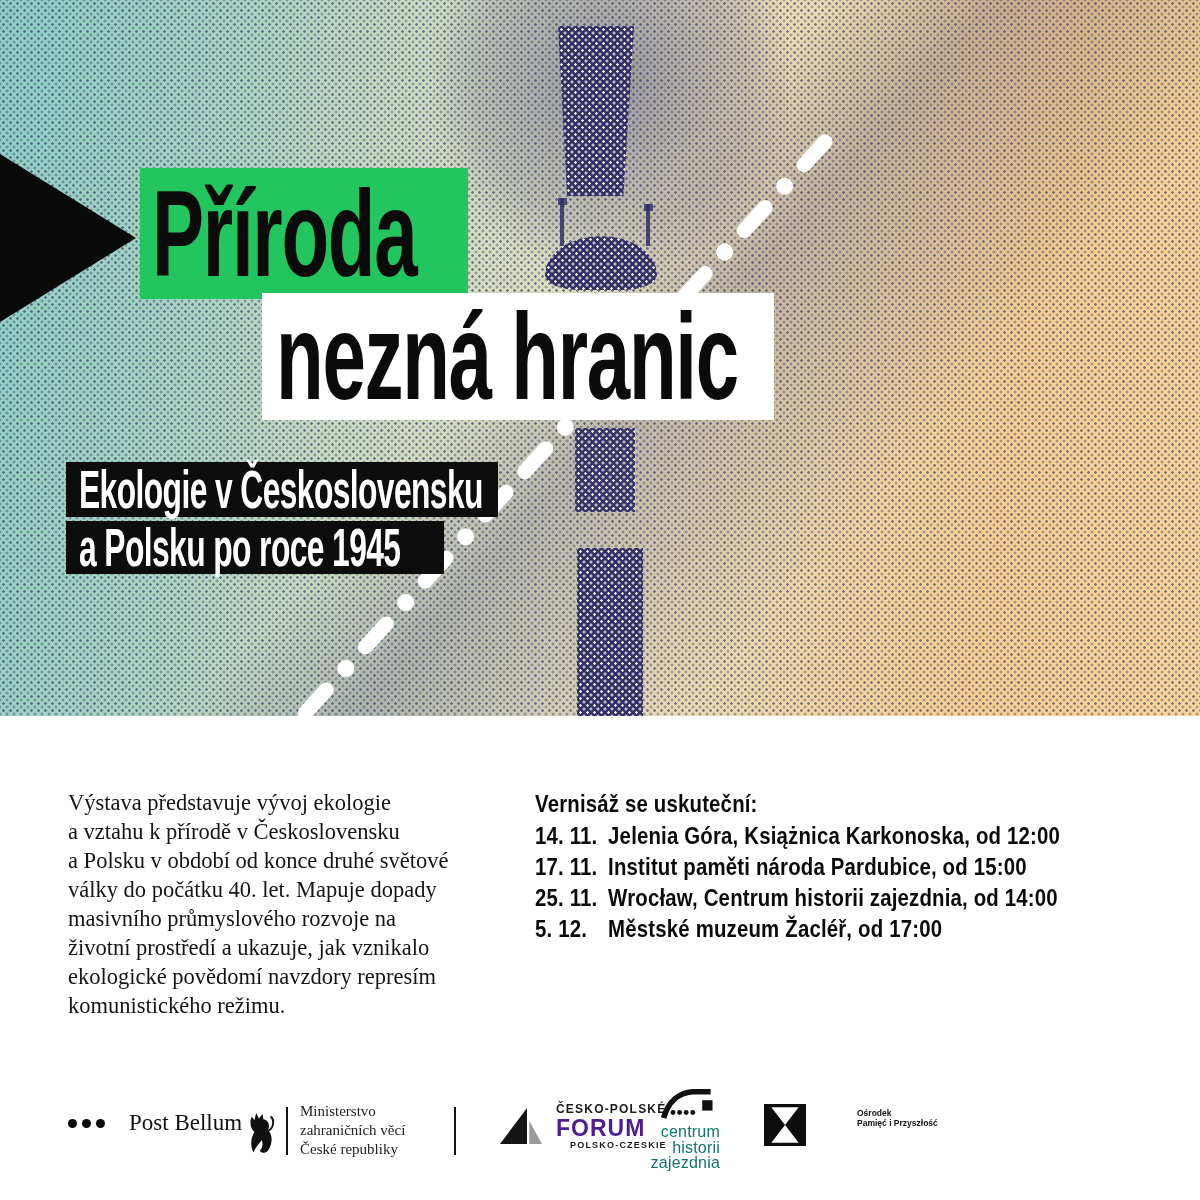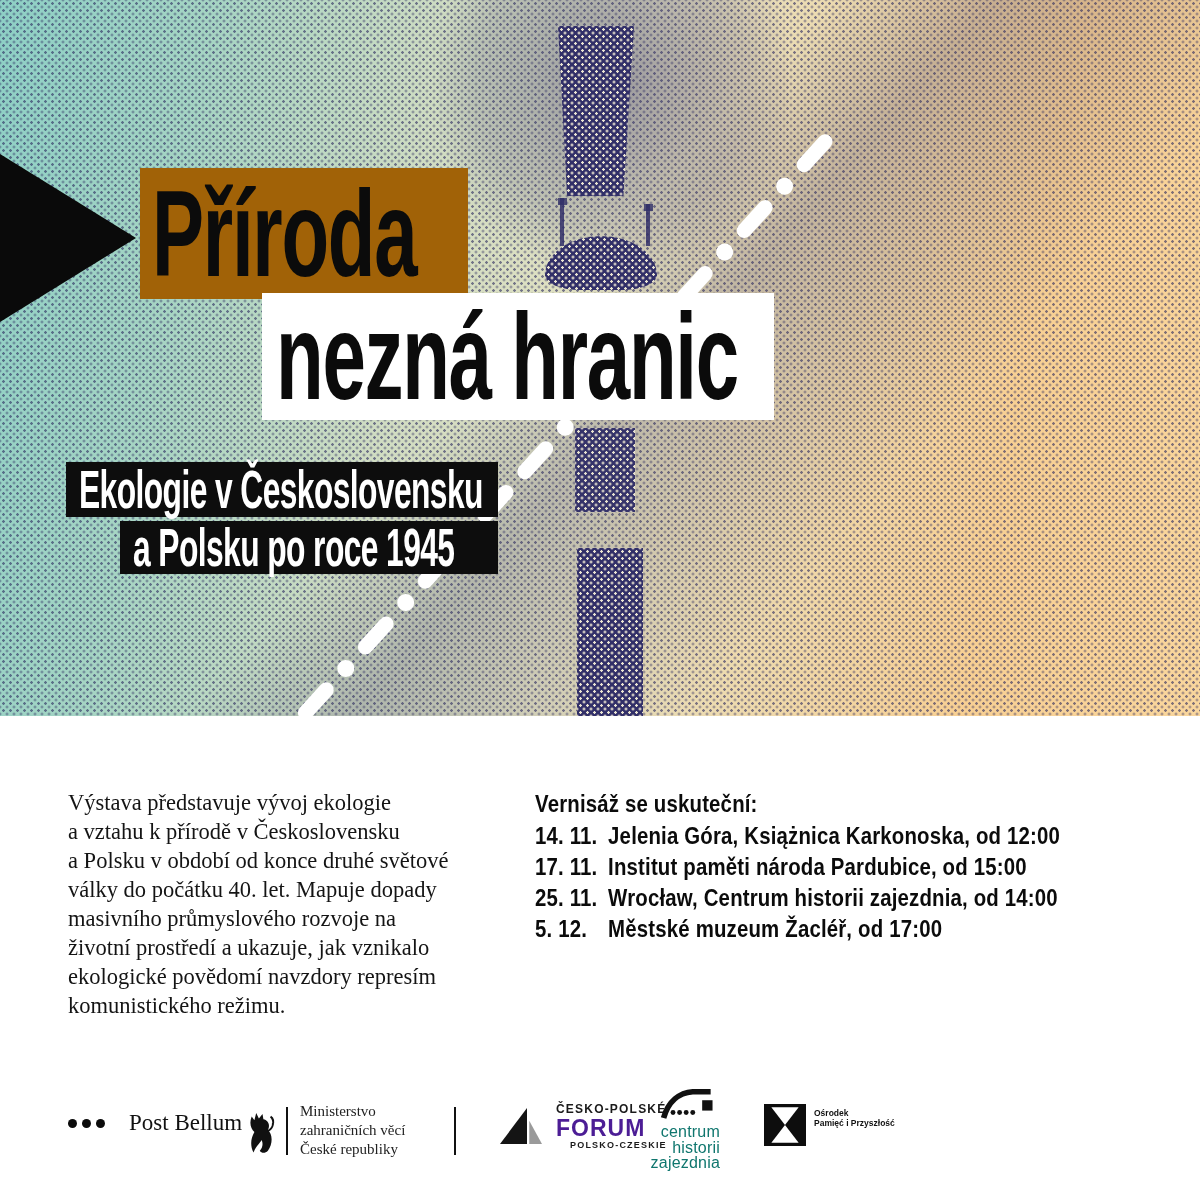--- a/index.html
+++ b/index.html
@@ -40,28 +40,28 @@
   .dash-line { position:absolute; left:300px; top:710px; width:1000px; height:17px;
     display:flex; align-items:center; gap:13px;
     transform:rotate(-47.7deg); transform-origin:0 8px; }
   .dash-line i { flex:none; background:#fff; }
   .dash-line .da { width:46px; height:15px; border-radius:8px; }
   .dash-line .do { width:17px; height:17px; border-radius:50%; }
 
   .tri { position:absolute; left:0; top:154px; width:0; height:0;
     border-top:84px solid transparent; border-bottom:84px solid transparent; border-left:136px solid #0a0a0a; }
 
-  .title-1 { position:absolute; left:140px; top:168px; width:328px; height:131px; background:#a16207;
+  .title-1 { position:absolute; left:140px; top:168px; width:328px; height:131px; background:#22c55e;
     display:flex; align-items:center; padding-left:12px; }
   .title-2 { position:absolute; left:262px; top:293px; width:512px; height:127px; background:#fff;
     display:flex; align-items:center; padding-left:14px; }
   .cond { display:inline-block; white-space:nowrap; font-weight:700; font-size:122px; line-height:1;
     letter-spacing:-2px; transform:scaleX(.64); transform-origin:0 55%; color:#0b0b0b; }
 
-  .subtitle { position:absolute; left:66px; top:462px; display:flex; flex-direction:column; align-items:flex-end; }
+  .subtitle { position:absolute; left:66px; top:462px; display:flex; flex-direction:column; align-items:flex-start; }
   .band { background:#0d0d0d; color:#fff; overflow:visible; display:flex; align-items:center; padding-left:13px; }
   .band-1 { width:432px; height:55px; }
   .band-2 { width:378px; height:53px; margin-top:4px; }
   .band .bcond { display:inline-block; white-space:nowrap; font-weight:700; font-size:53px; line-height:1;
     letter-spacing:-1px; transform:scaleX(.60); transform-origin:0 55%; }
 
   
   .brand { position:absolute; left:983px; top:72px; width:152px; height:106px; color:#fff; }
   .br-tl { position:absolute; left:0; top:0; width:26px; height:54px;
     border-left:5px solid #fff; border-top:5px solid #fff; }
@@ -98,21 +98,21 @@
   .forum { position:absolute; left:500px; top:22px; display:flex; align-items:flex-start; }
   .forum svg { width:48px; height:48px; margin-right:8px; }
   .forum-text .f1 { font-size:12px; font-weight:700; letter-spacing:1.2px; color:#1a1a1a; }
   .forum-text .f2 { font-size:23px; font-weight:700; letter-spacing:1px; color:#4c1d95; line-height:24px; }
   .forum-text .f3 { font-size:9px; font-weight:700; letter-spacing:1.2px; color:#1a1a1a;padding-left:14px; }
 
   .centrum { position:absolute; left:644px; top:8px; width:76px; text-align:right; }
   .centrum svg { width:58px; height:32px; margin-right:2px; }
   .centrum .cl { font-size:16px; line-height:15.5px; color:#0f766e; font-weight:500; letter-spacing:.2px; }
 
-  .osrodek { position:absolute; left:764px; top:24px; display:flex; align-items:flex-start; }
+  .osrodek { position:absolute; left:764px; top:24px; display:flex; align-items:flex-start;gap:43px; }
   .osrodek svg { width:42px; height:42px; margin-right:8px; }
   .os-text { padding-top:4px; }
   .os-text div { font-size:8.5px; font-weight:700; line-height:10px; color:#111; }
 </style>
 </head>
 <body>
 
 <div class="poster">
 
   <div class="hero">

